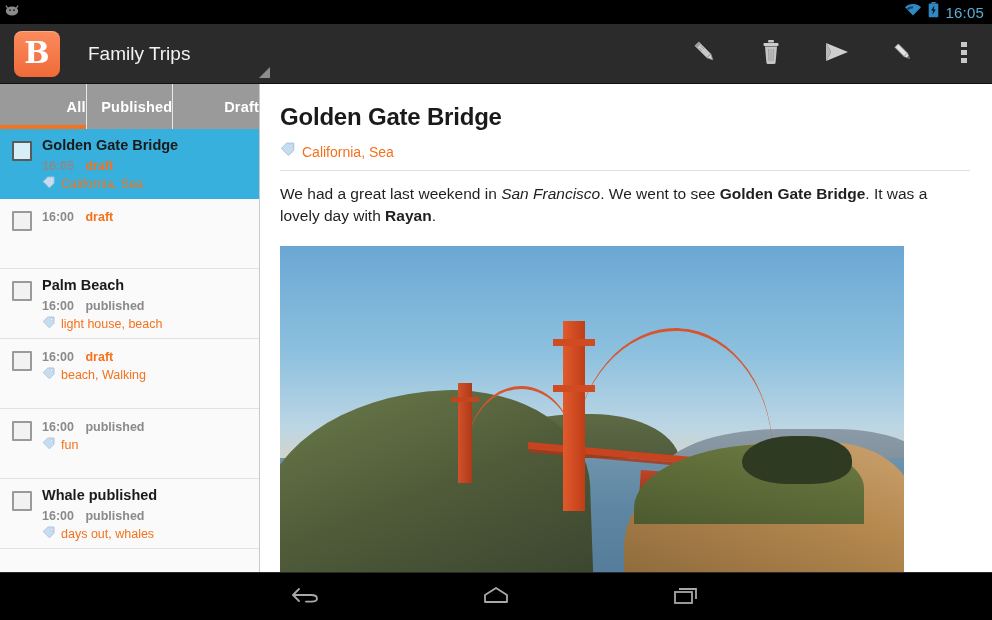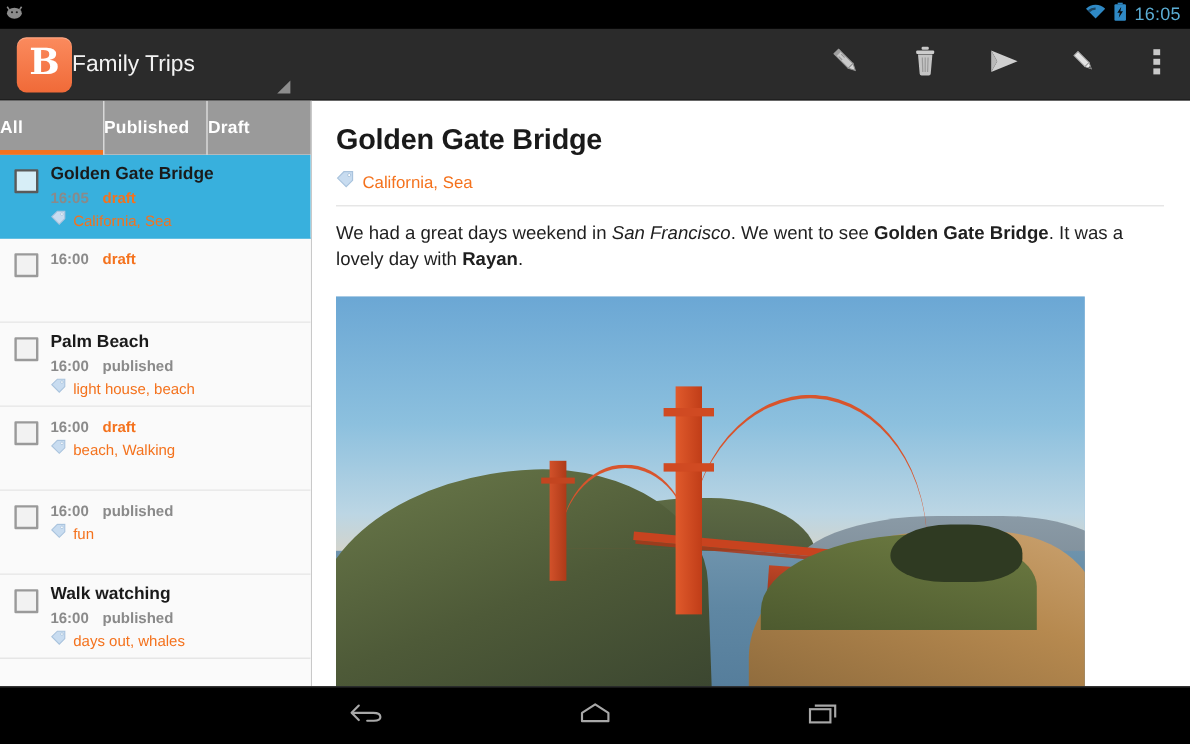--- a/index.html
+++ b/index.html
@@ -34,21 +34,21 @@
     width: 46px; height: 46px; margin-left: 14px; border-radius: 8px;
     background: linear-gradient(#fb8b5e, #f06a38);
     display: flex; align-items: center; justify-content: center;
     box-shadow: inset 0 1px 0 rgba(255,255,255,.25);
     flex: 0 0 auto;
   }
   .ab-logo span {
     color: #fff; font-size: 30px; font-weight: bold; line-height: 1;
     font-family: "DejaVu Serif", serif; margin-top: -2px;
   }
-  .ab-titlewrap { position: relative; height: 60px; width: 184px; margin-left: 0; }
+  .ab-titlewrap { position: relative; height: 60px; width: 184px; margin-left: 28px; }
   .ab-title {
     color: #f2f2f2; font-size: 19px; line-height: 60px; white-space: nowrap;
   }
   .ab-spinner-tri {
     position: absolute; right: 2px; bottom: 6px;
     width: 0; height: 0;
     border-left: 11px solid transparent;
     border-bottom: 11px solid #8d8d8d;
   }
   .ab-actions { margin-left: auto; display: flex; align-items: center; height: 60px; }
@@ -66,21 +66,21 @@
   .left-pane {
     width: 260px; height: 488px; background: #fafafa;
     border-right: 1px solid #c9c9c9; position: relative; overflow: hidden;
     flex: 0 0 260px;
   }
 
   
   .tabs { display: flex; height: 45px; background: #9a9a9a; }
   .tab {
     flex: 1; position: relative; display: flex; align-items: center;
-    justify-content: flex-start; cursor: pointer;
+    justify-content: flex-end; cursor: pointer;
   }
   .tab + .tab { border-left: 1px solid #e8e8e8; }
   .tab-label {
     color: #ffffff; font-size: 14.5px; font-weight: bold; letter-spacing: .2px;
   }
   .tab.active::after {
     content: ""; position: absolute; left: 0; right: 0; bottom: 0;
     height: 4px; background: #f4721d;
   }
 
@@ -432,21 +432,21 @@
                 </svg>
               </span>
               <span class="p-tagtext">fun</span>
             </div>
           </div>
         </div>
 
         <div class="post">
           <div class="cbox"></div>
           <div class="pbody">
-            <div class="p-title">Walk watching</div>
+            <div class="p-title">Whale published</div>
             <div class="p-meta">
               <span class="p-time">16:00</span>
               <span class="p-status">published</span>
             </div>
             <div class="p-tags">
               <span class="tagicon">
                 <svg width="13" height="13" viewBox="0 0 13 13">
                   <path d="M1.2 5.6 L5.8 1 L12 1 L12 7.2 L7.4 11.8 Z" fill="#c8dcf0" stroke="#a9c3dd" stroke-width="0.9"></path>
                   <circle cx="9.6" cy="3.4" r="1.1" fill="#ffffff" stroke="#a9c3dd" stroke-width="0.7"></circle>
                 </svg>
@@ -467,21 +467,21 @@
         <span>
           <svg width="15" height="15" viewBox="0 0 15 15">
             <path d="M1.3 6.4 L6.6 1.1 L13.8 1.1 L13.8 8.3 L8.5 13.6 Z" fill="#c8dcf0" stroke="#a9c3dd" stroke-width="1"></path>
             <circle cx="11" cy="3.9" r="1.3" fill="#ffffff" stroke="#a9c3dd" stroke-width="0.8"></circle>
           </svg>
         </span>
         <span class="ttext">California, Sea</span>
       </div>
 
       <div class="post-body">
-        <span>We had a great days weekend in </span><i>San Francisco</i><span>. We went to see </span><b>Golden Gate Bridge</b><span>. It was a lovely day with </span><b>Rayan</b><span>.</span>
+        <span>We had a great last weekend in </span><i>San Francisco</i><span>. We went to see </span><b>Golden Gate Bridge</b><span>. It was a lovely day with </span><b>Rayan</b><span>.</span>
       </div>
 
       <div class="photo">
         <div class="ph-sky"></div>
         <div class="ph-hill-far"></div>
         <div class="ph-hill-right"></div>
         <div class="ph-water"></div>
         <div class="ph-hill-left"></div>
         <div class="ph-cable-1"></div>
         <div class="ph-cable-2"></div>

